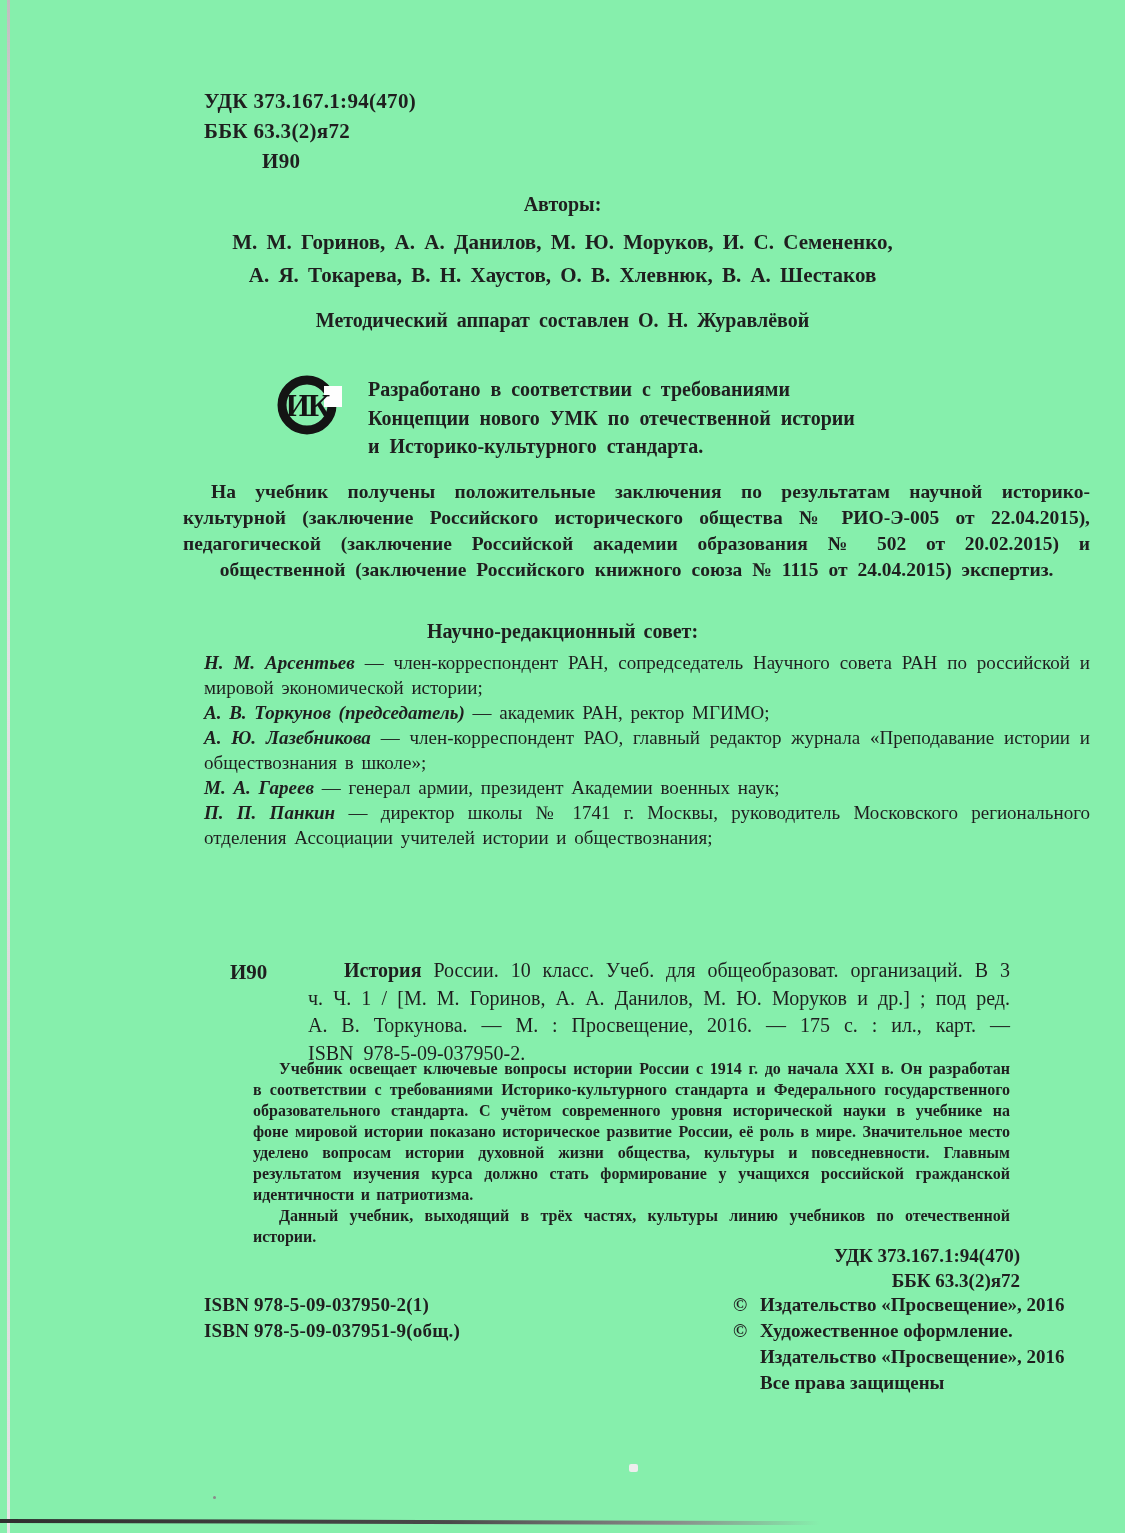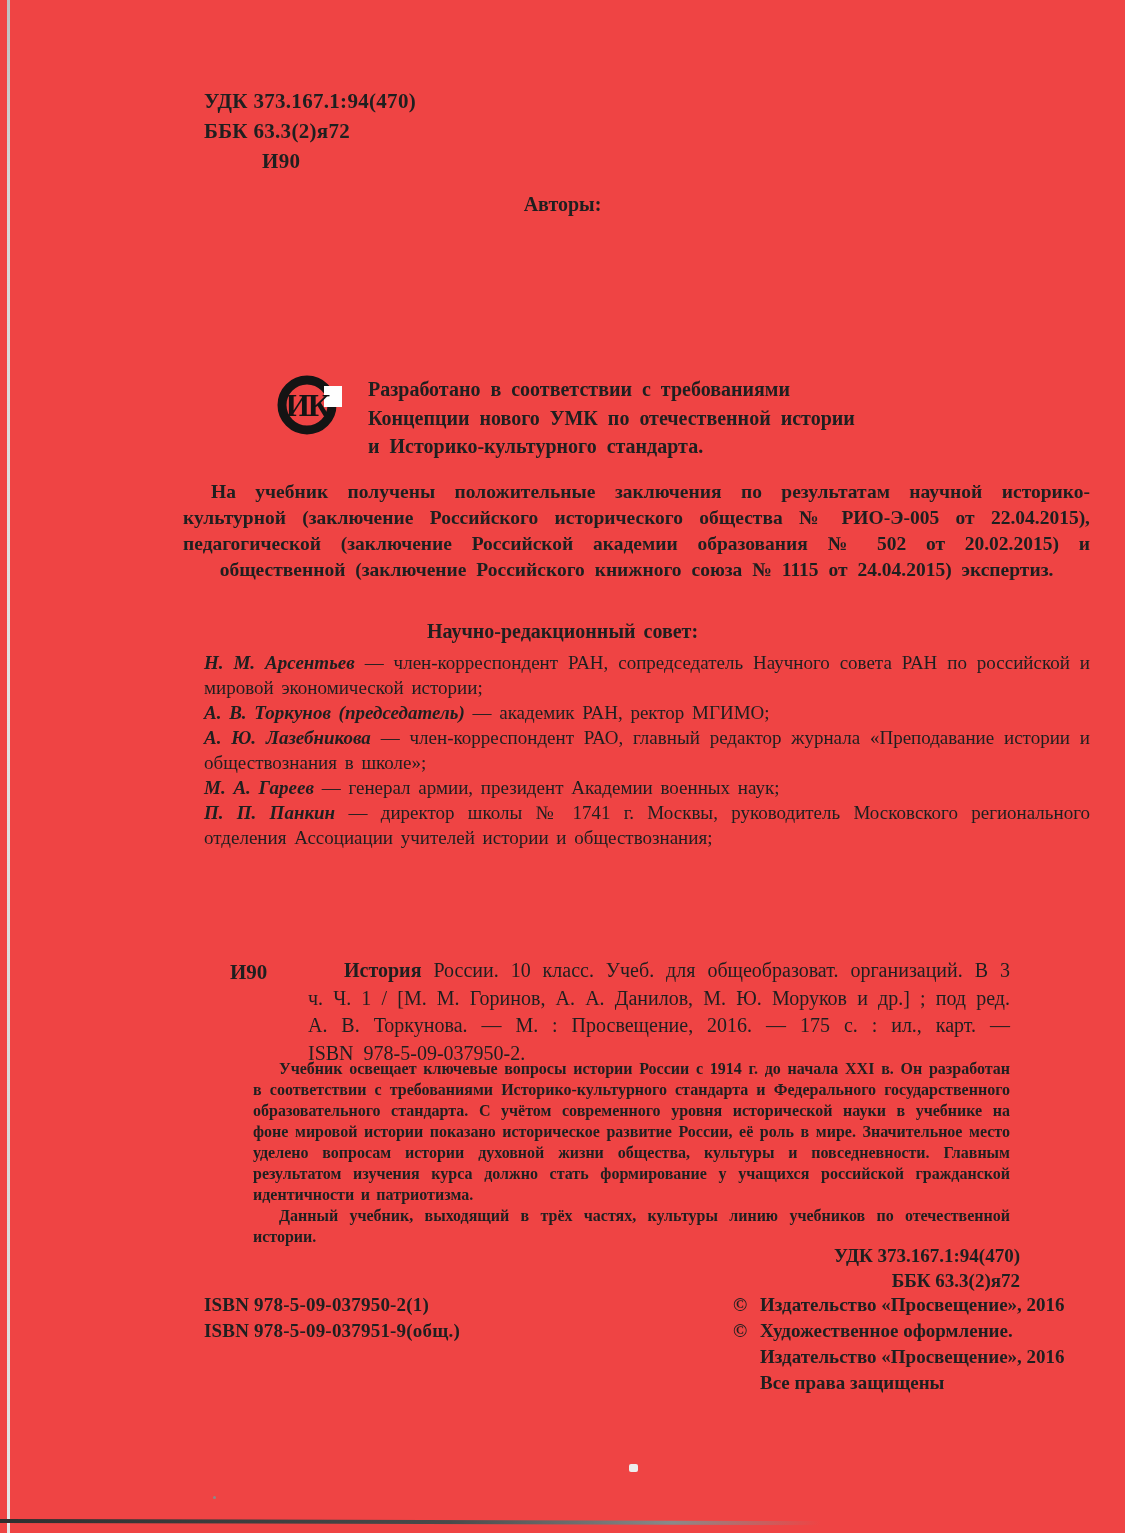--- a/index.html
+++ b/index.html
@@ -1,19 +1,19 @@
 <!DOCTYPE html>
 <html><head>
 <meta charset="utf-8">
 <style>
   html,body{margin:0;padding:0;background:#ffffff;}
   .page{
     position:relative;
     width:1125px;height:1533px;
-    background:#ef4444;
+    background:#86efac;
     font-family:"Liberation Serif", serif;
     color:#1f1f1f;
     overflow:hidden;
   }
   .abs{position:absolute;}
   p{margin:0;padding:0;}
   b{font-weight:700;}
   
   .top-codes{top:86px;left:204px;font-size:21px;font-weight:700;line-height:30px;letter-spacing:0.3px;}
   .top-codes .code-line3{padding-left:58px;}
@@ -63,21 +63,26 @@
   <div class="abs speck"></div>
   <div class="abs dot"></div>
 
   <div class="abs top-codes">
     <p>УДК 373.167.1:94(470)</p>
     <p>ББК 63.3(2)я72</p>
     <p class="code-line3">И90</p>
   </div>
 
   <div class="abs authors-heading">Авторы:</div>
+  <div class="abs authors-lines">
+    <p>М. М. Горинов, А. А. Данилов, М. Ю. Моруков, И. С. Семененко,</p>
+    <p>А. Я. Токарева, В. Н. Хаустов, О. В. Хлевнюк, В. А. Шестаков</p>
+  </div>
 
+  <div class="abs methodical">Методический аппарат составлен О. Н. Журавлёвой</div>
 
   <div class="abs ik-logo">
     <svg width="66" height="66" viewBox="0 0 66 66">
       <circle cx="31" cy="33" r="25" fill="none" stroke="#141414" stroke-width="9"></circle>
       <rect x="48" y="14" width="18" height="21" fill="#fefefe"></rect>
       <text x="31" y="44" text-anchor="middle" font-family="'Liberation Serif',serif" font-size="31" font-weight="bold" letter-spacing="-2" fill="#141414">ИК</text>
     </svg>
   </div>
 
   <div class="abs developed">

